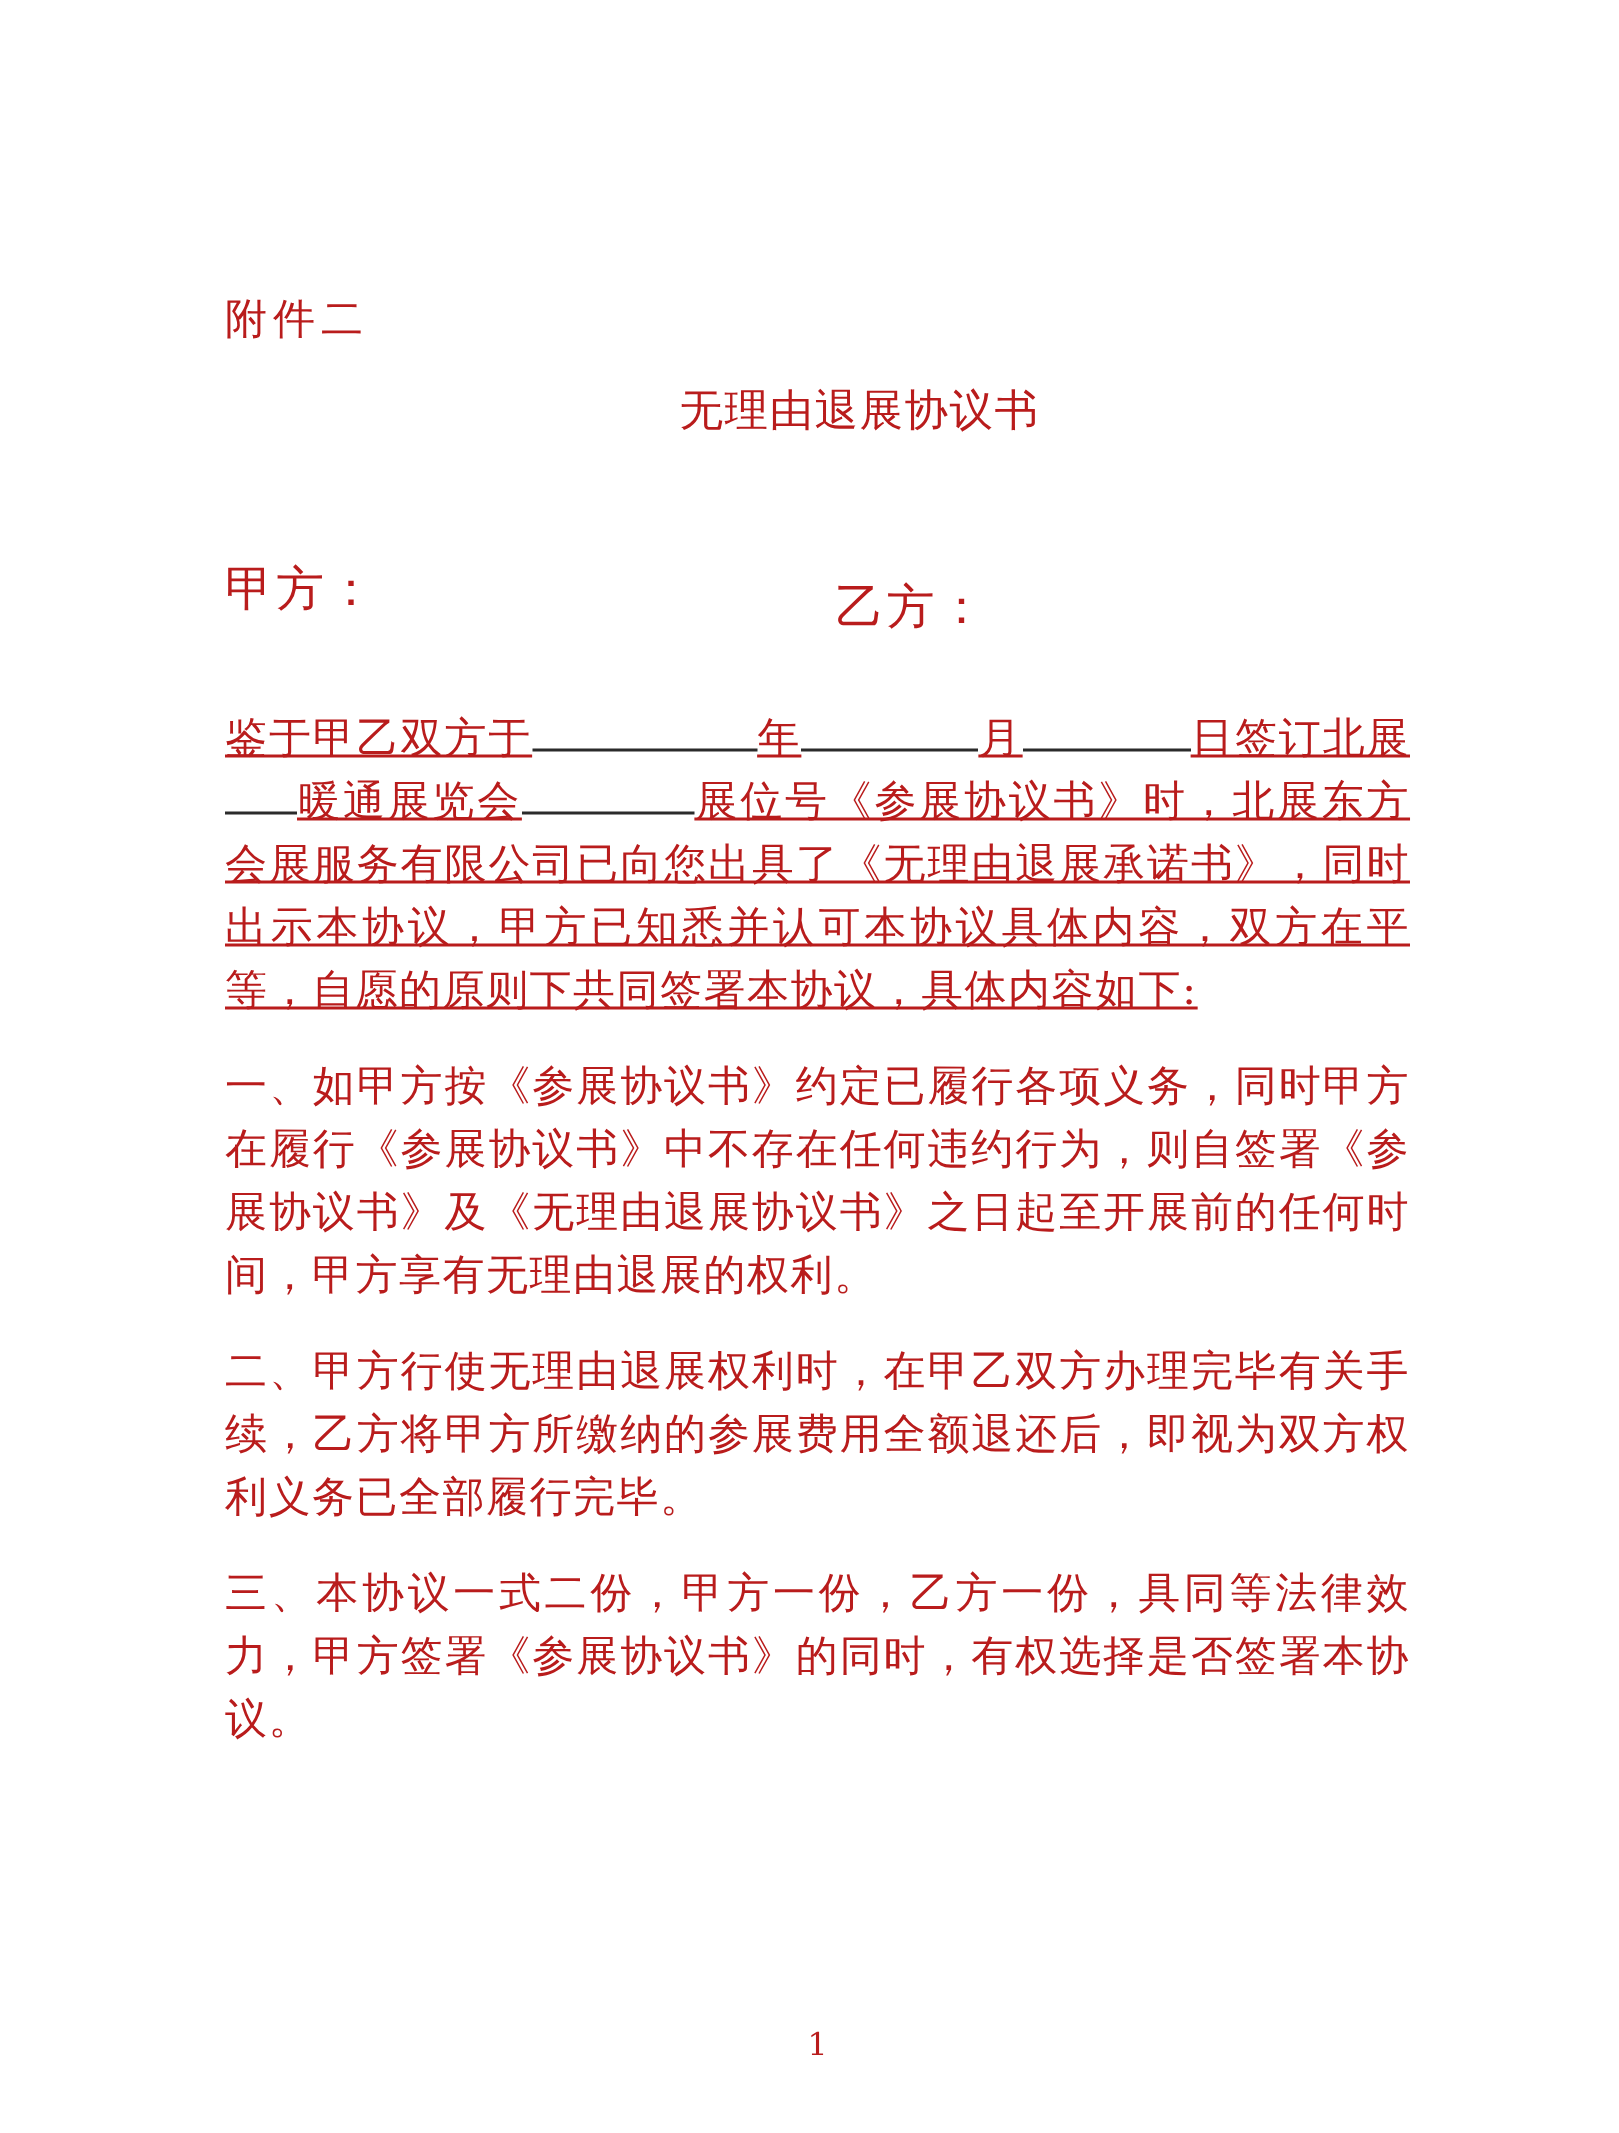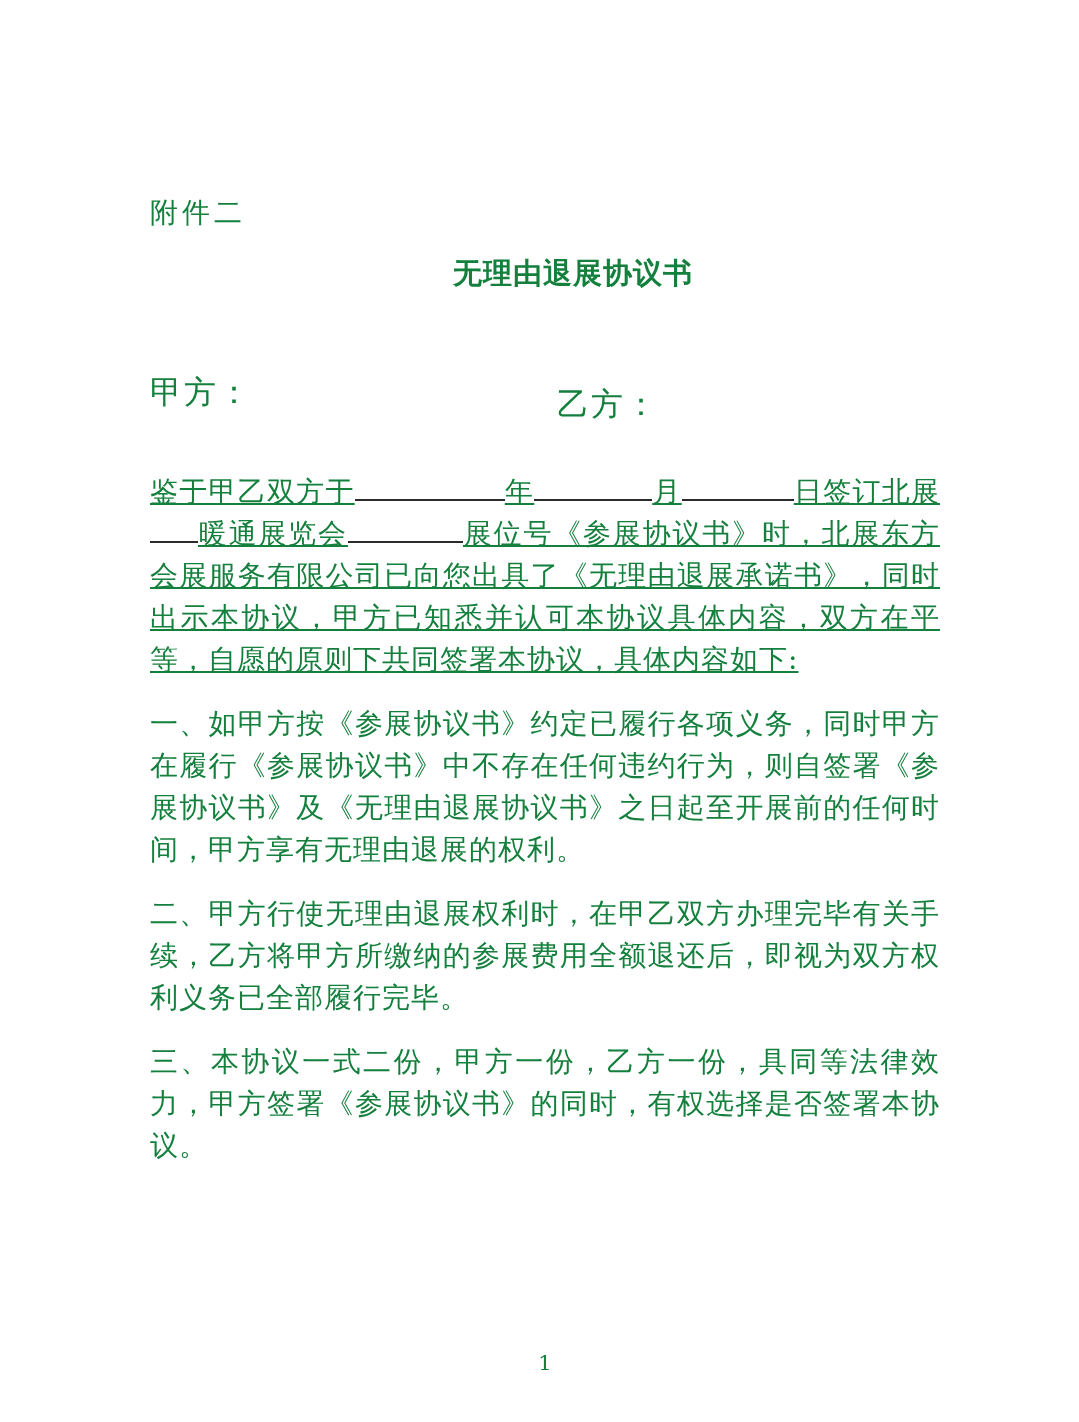--- a/index.html
+++ b/index.html
@@ -6,37 +6,37 @@
     margin: 0;
     padding: 0;
     background: #ffffff;
   }
   .page {
     position: relative;
     width: 1079px;
     height: 1422px;
     background: #ffffff;
     font-family: "DejaVu Serif", serif;
-    color: #15803d;
+    color: #b91c1c;
     overflow: hidden;
   }
   .content {
     position: absolute;
     left: 150px;
     top: 196px;
     width: 790px;
   }
   .attachment {
     font-size: 28px;
     line-height: 34px;
     letter-spacing: 4px;
   }
   .title {
     font-size: 29px;
-    font-weight: bold;
+    font-weight: normal;
     text-align: center;
     margin: 26px 0 0 0;
     padding-left: 56px;
     line-height: 34px;
     letter-spacing: 1px;
   }
   .parties {
     position: relative;
     margin-top: 85px;
     font-size: 32px;

